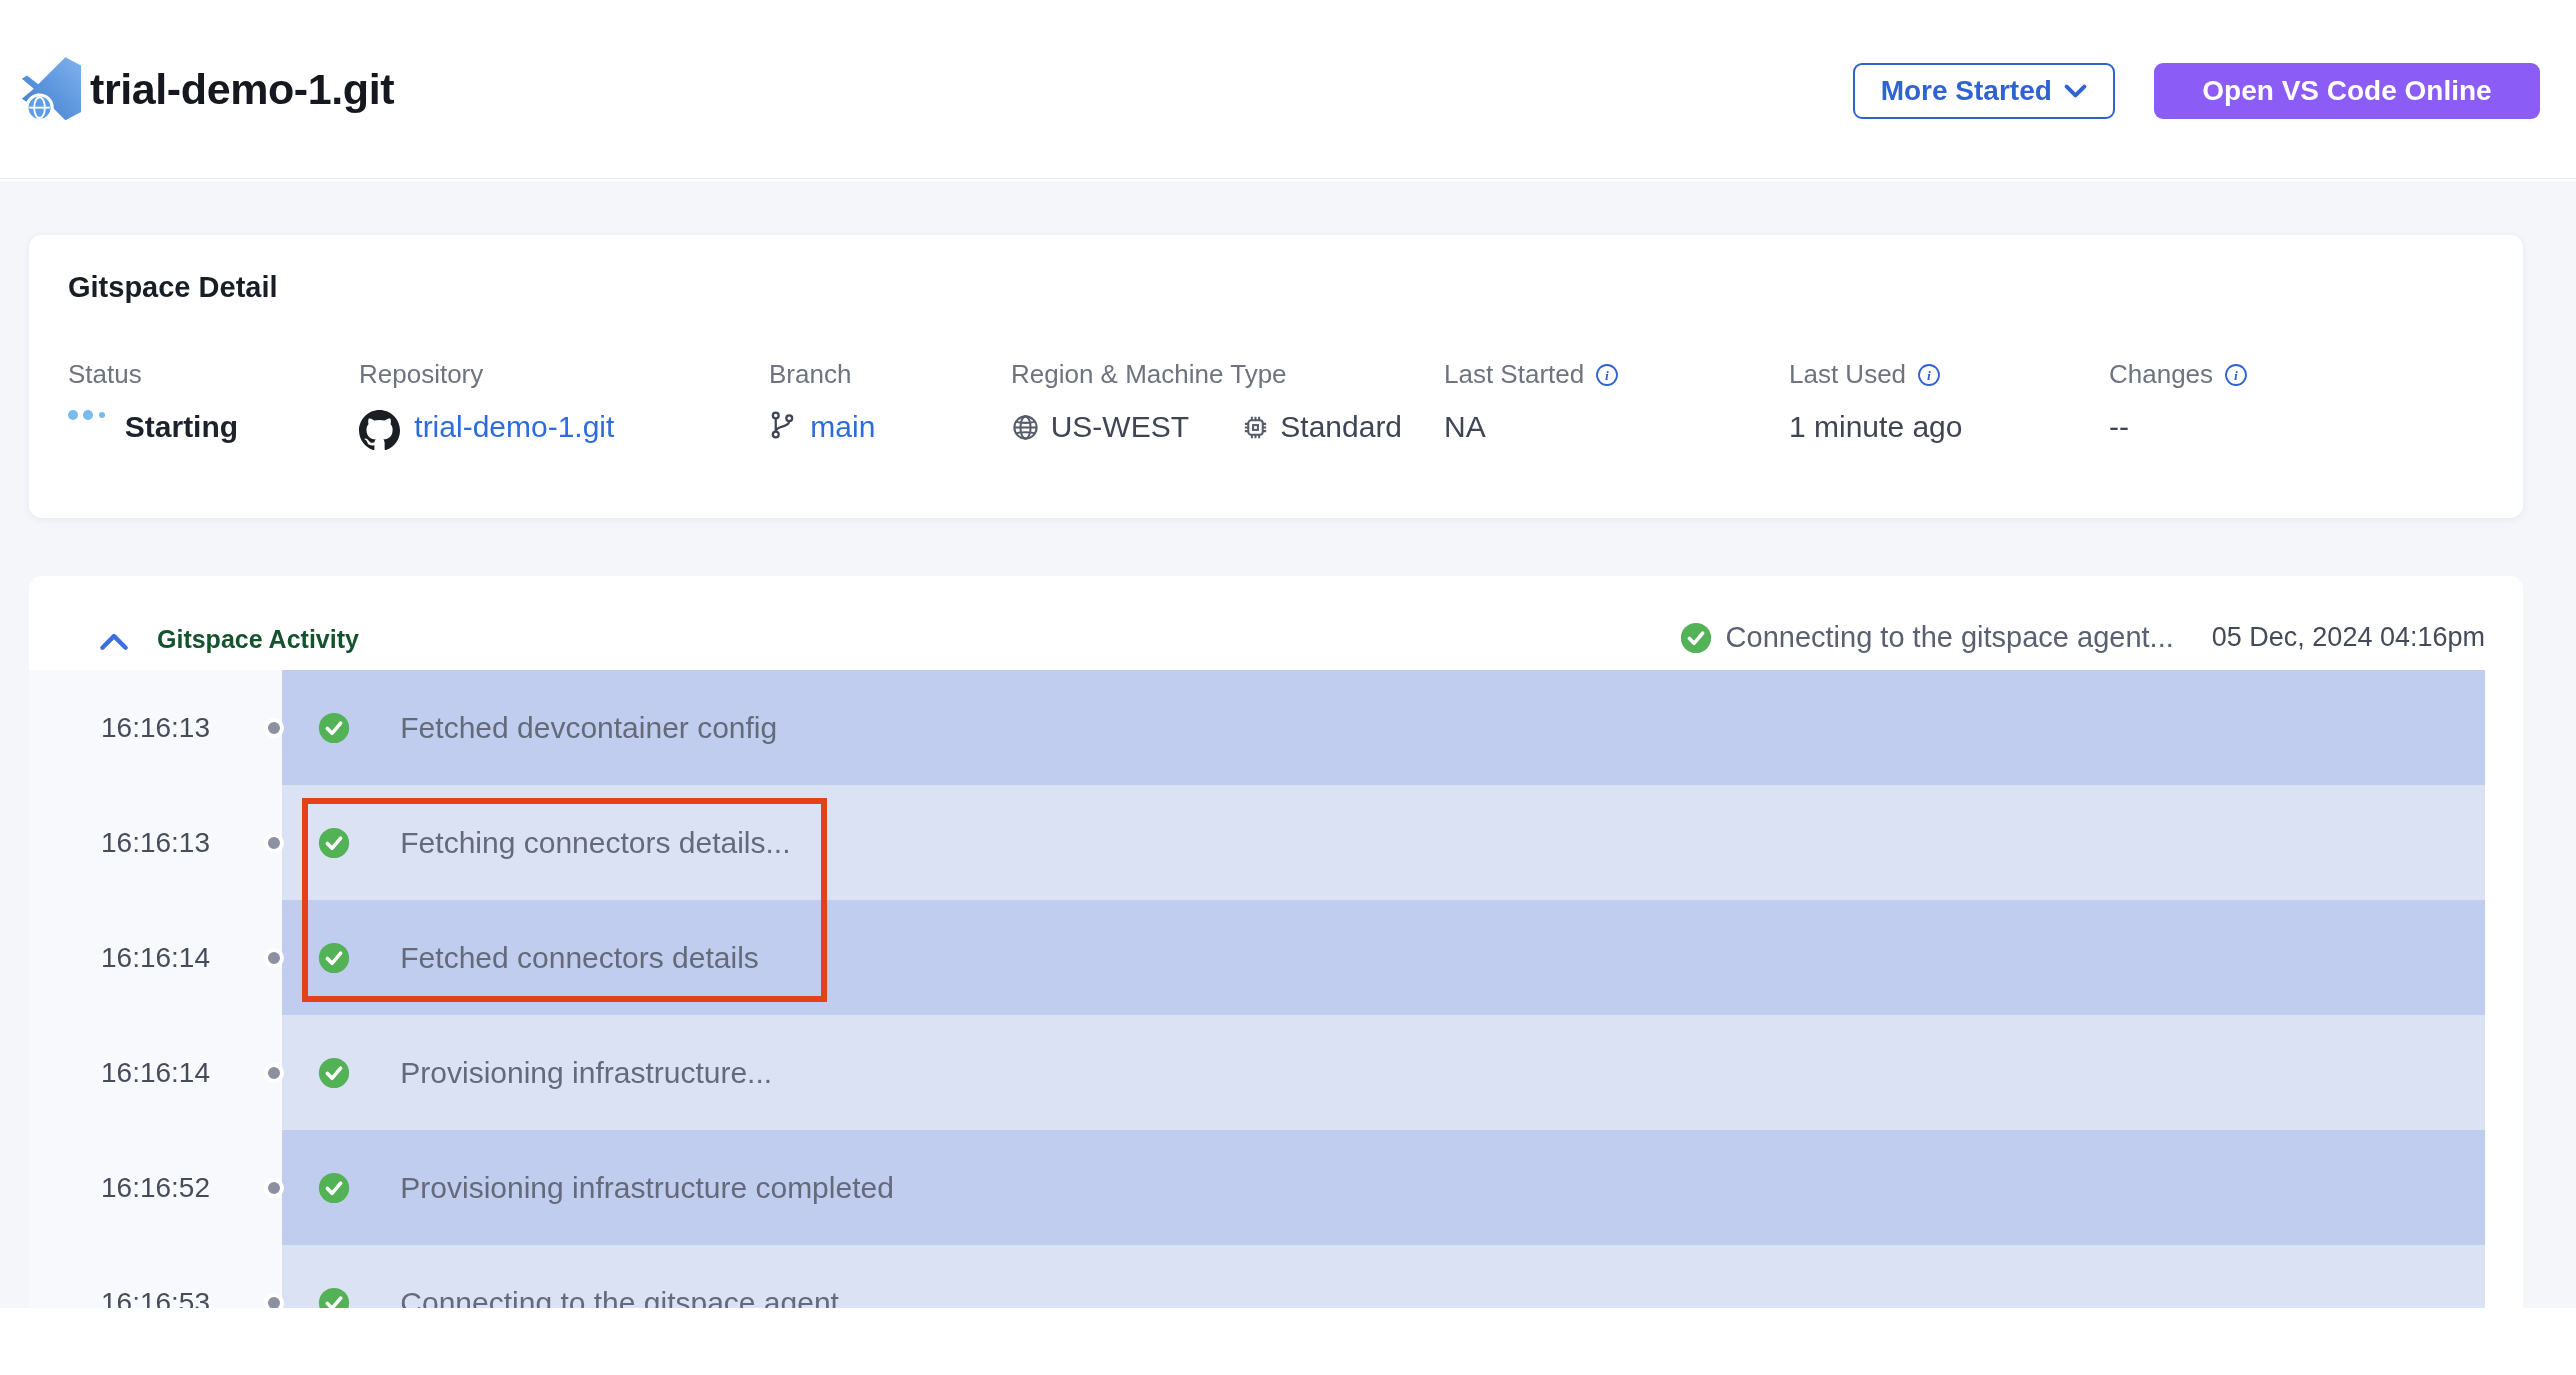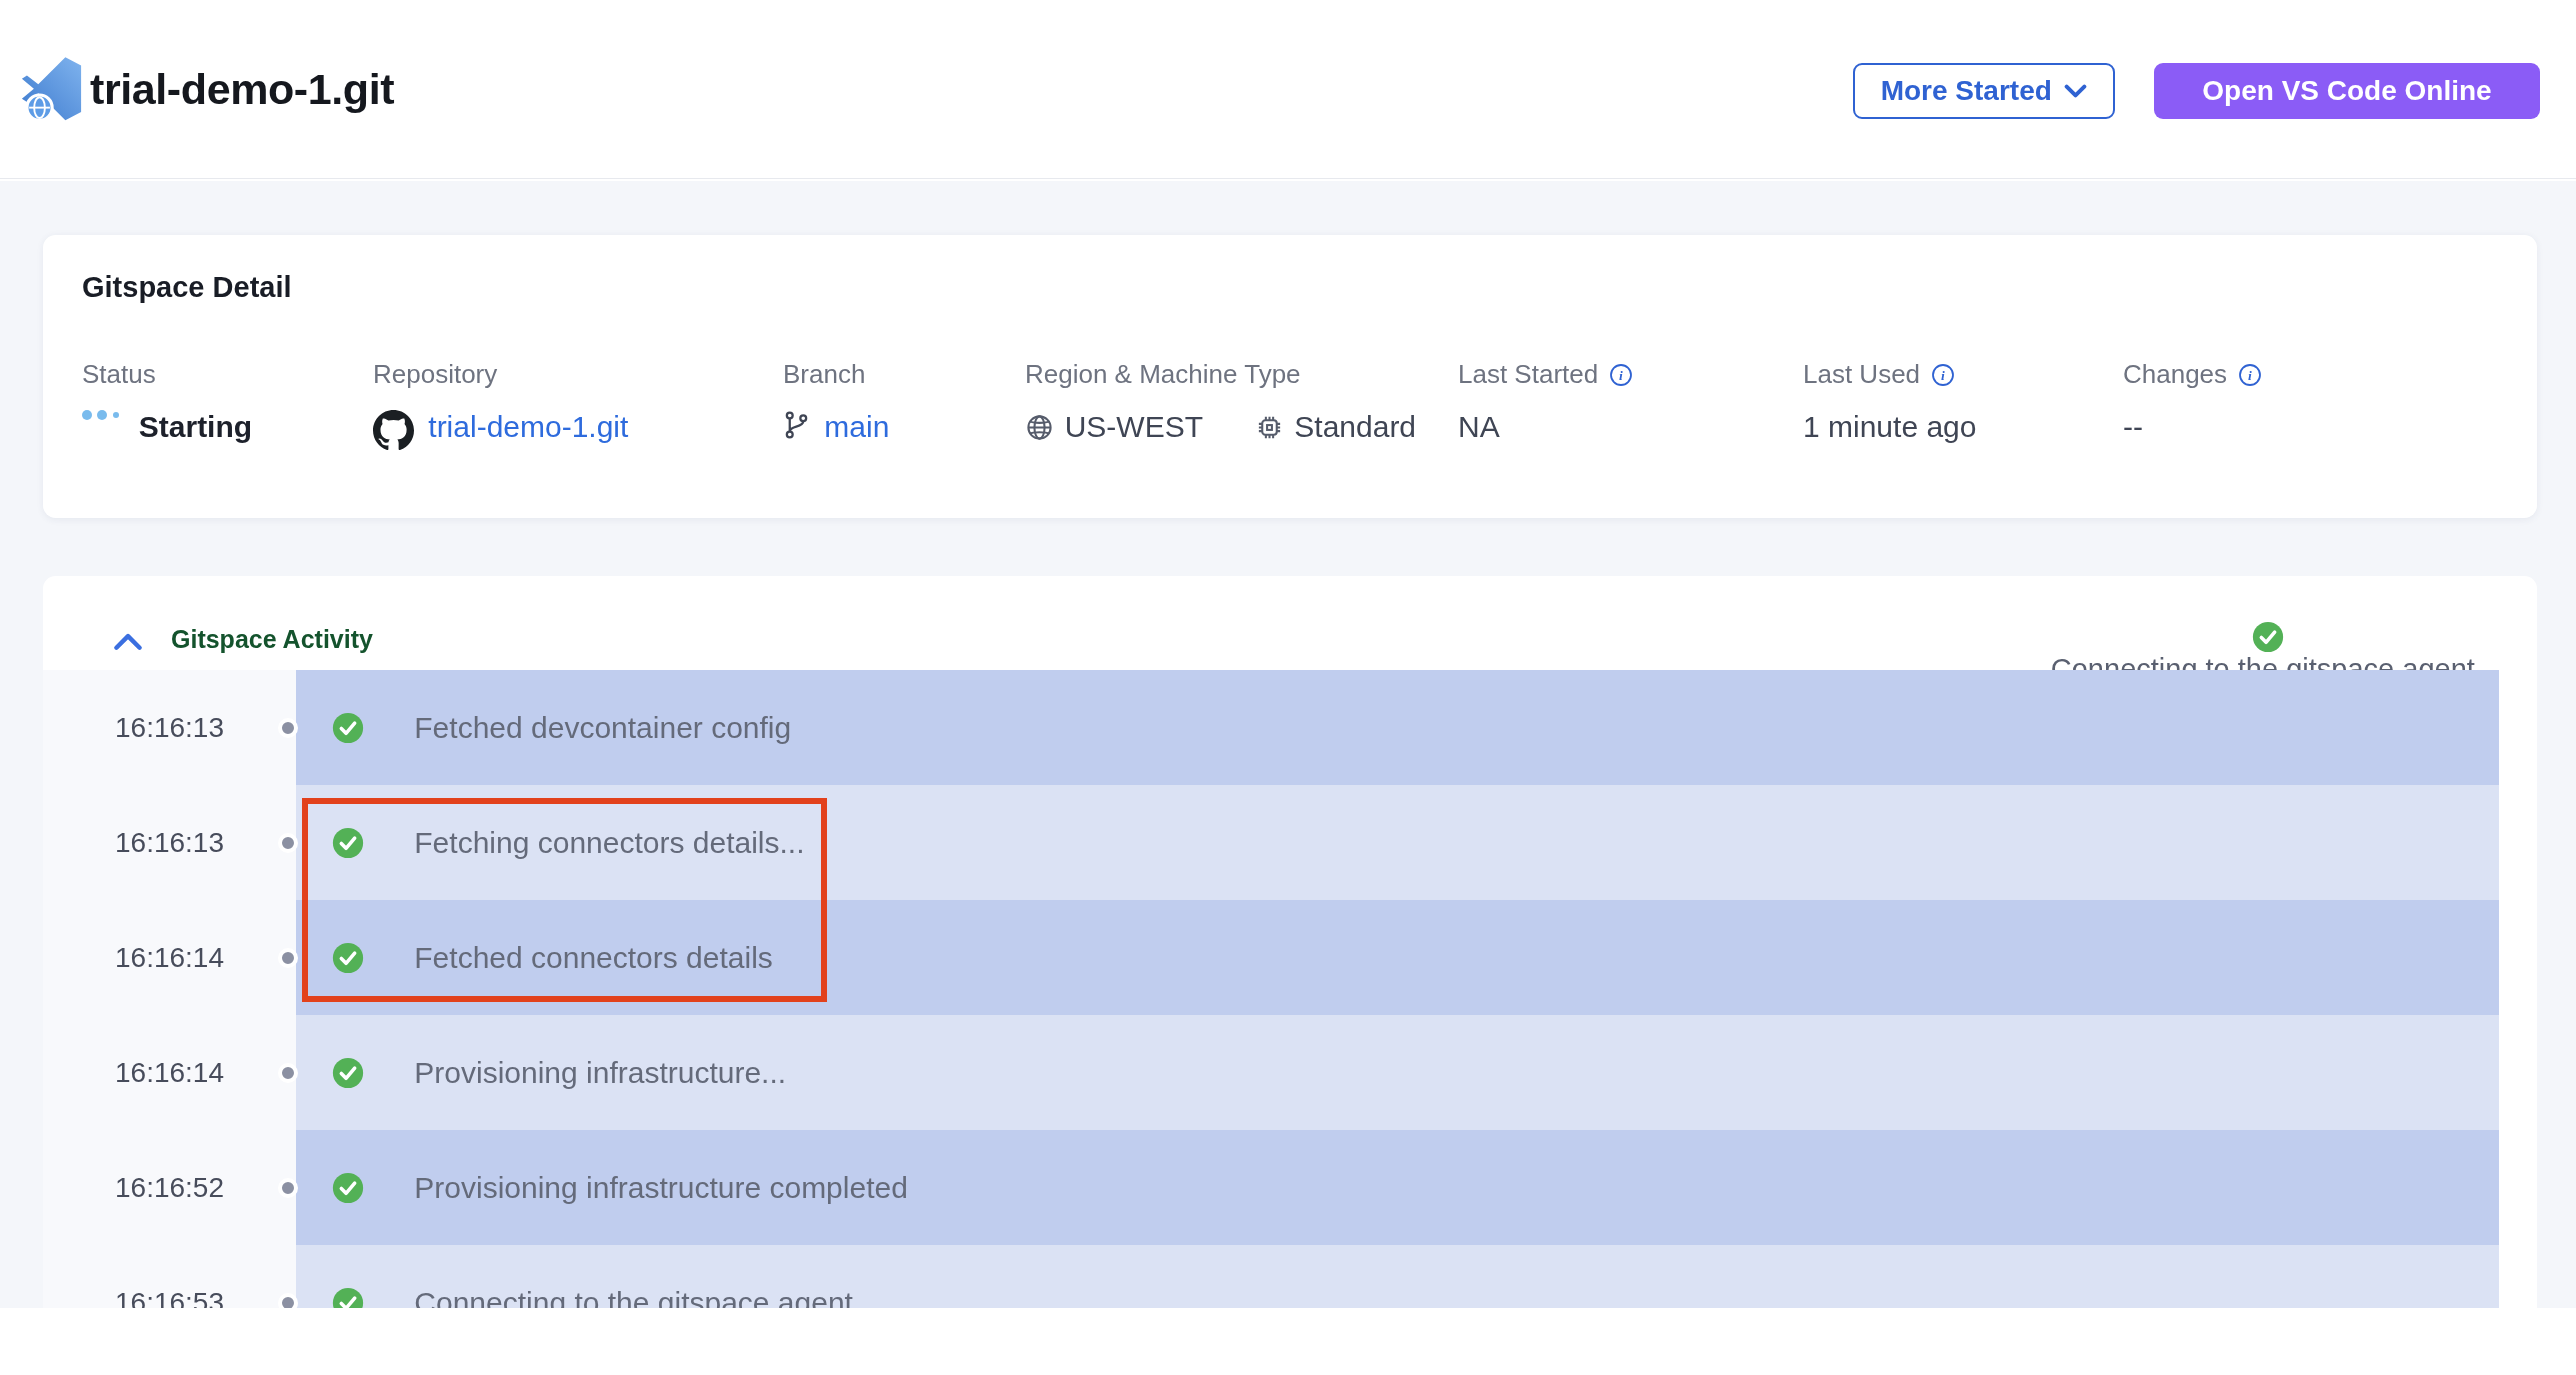--- a/index.html
+++ b/index.html
@@ -35,21 +35,21 @@
   .btn-open { width: 386px; background: #8b5cf6; color: #ffffff; cursor: default; }
 
   
   .content-band {
     position: absolute; left: 0; top: 181px; width: 2576px; height: 1127px;
     background: #f4f6fa;
   }
 
   
   .card {
-    position: absolute; left: 43px; width: 2494px; background: #ffffff;
+    position: absolute; left: 29px; width: 2494px; background: #ffffff;
     border-radius: 12.5px; box-shadow: 0 1.8px 7.2px rgba(40, 60, 100, 0.07);
   }
   .detail-card { top: 235px; height: 283px; }
   .activity-card { top: 576px; height: 732px; border-radius: 12.5px 12.5px 0 0; overflow: hidden; box-shadow: none; }
 
   .card-title { position: absolute; left: 39px; top: 36px; font-size: 29px; font-weight: 700; color: #191d26; }
 
   
   .field { position: absolute; top: 124px; }
   .field-label { font-size: 26px; color: #6e7380; display: flex; align-items: center; gap: 10.7px; }
@@ -68,21 +68,21 @@
   .loading-dots i:nth-child(2) { width: 10px; height: 10px; }
   .loading-dots i:nth-child(3) { width: 6.3px; height: 6.3px; }
   .link { color: #2e6bdd; cursor: pointer; }
   .machine-group { display: flex; align-items: center; gap: 10.7px; }
   .region-gap { width: 23px; }
 
   
   .activity-header { position: absolute; left: 0; top: 0; width: 100%; height: 94px; }
   .collapse-btn { position: absolute; left: 68px; top: 47px; width: 36px; height: 36px; cursor: pointer; background: none; border: none; }
   .activity-title { position: absolute; left: 128px; top: 49px; font-size: 25px; font-weight: 700; color: #14532d; }
-  .activity-status { position: absolute; right: 38px; top: 45px; display: flex; align-items: center; flex-direction: column; }
+  .activity-status { position: absolute; right: 38px; top: 45px; display: flex; align-items: center; }
   .activity-status .msg { font-size: 29px; color: #5a6070; margin-left: 13.4px; }
   .activity-status .date { font-size: 27px; color: #454a59; margin-left: 38px; }
 
   .log-area { position: absolute; left: 0; top: 94px; right: 0; bottom: 0; overflow: hidden; }
   .time-strip { position: absolute; left: 0; top: 0; width: 253px; height: 100%; background: #f8f9fc; }
   .log-rows { position: absolute; left: 253px; top: 0; right: 38px; }
   .log-row { position: relative; height: 115px; display: flex; align-items: center; gap: 36px; }
   .log-row.dark  { background: #c0cdee; }
   .log-row.light { background: #dbe2f4; }
   .row-time {

